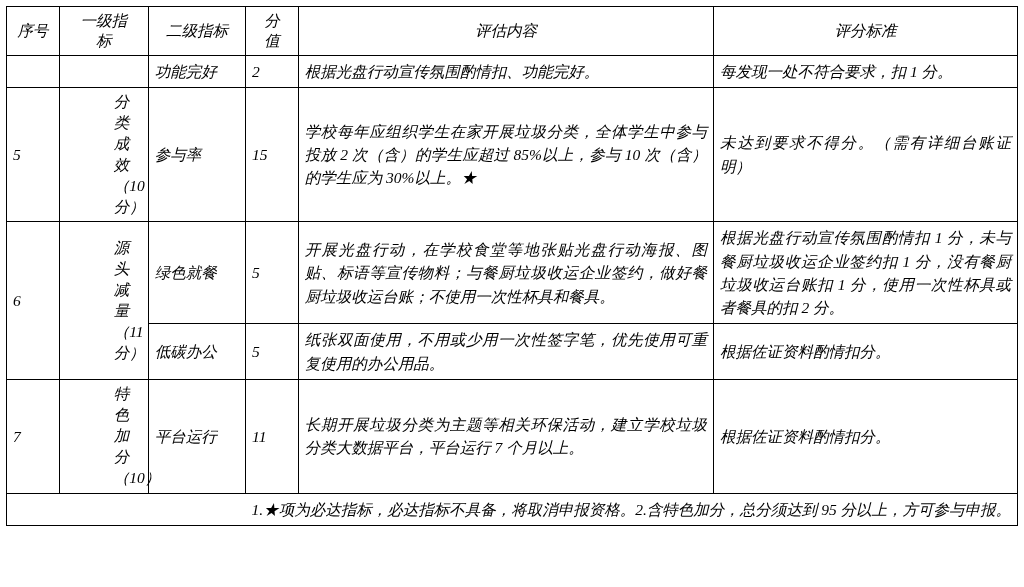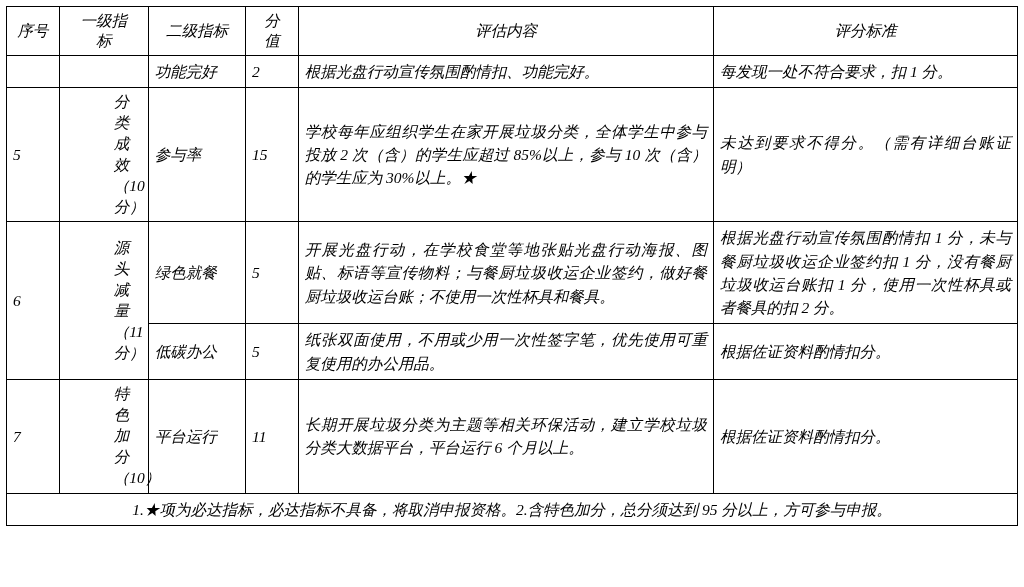--- a/index.html
+++ b/index.html
@@ -62,21 +62,21 @@
   }
   .stack {
     line-height: 1.35;
     margin-left: 48px;
   }
   .note-row td {
     border: 1px solid #000000;
     font-size: 15.5px;
     padding: 10px 10px;
     line-height: 1.6;
-    text-align: center;
+    text-align: right;
   }
 </style>
 </head>
 <body>
 
 <div class="page">
   <table class="assess">
     <colgroup>
       <col class="c-seq">
       <col class="c-ind1">
@@ -156,21 +156,21 @@
       </tr>
 
       <tr>
         <td>7</td>
         <td>
           <div class="stack">特色加</div>
           <div class="stack">分（10）</div>
         </td>
         <td>平台运行</td>
         <td>11</td>
-        <td class="cell-content">长期开展垃圾分类为主题等相关环保活动，建立学校垃圾分类大数据平台，平台运行 6 个月以上。</td>
+        <td class="cell-content">长期开展垃圾分类为主题等相关环保活动，建立学校垃圾分类大数据平台，平台运行 7 个月以上。</td>
         <td class="cell-std">根据佐证资料酌情扣分。</td>
       </tr>
 
       <tr class="note-row">
         <td colspan="6">1.★项为必达指标，必达指标不具备，将取消申报资格。2.含特色加分，总分须达到 95 分以上，方可参与申报。</td>
       </tr>
     </tbody>
   </table>
 </div>
 

